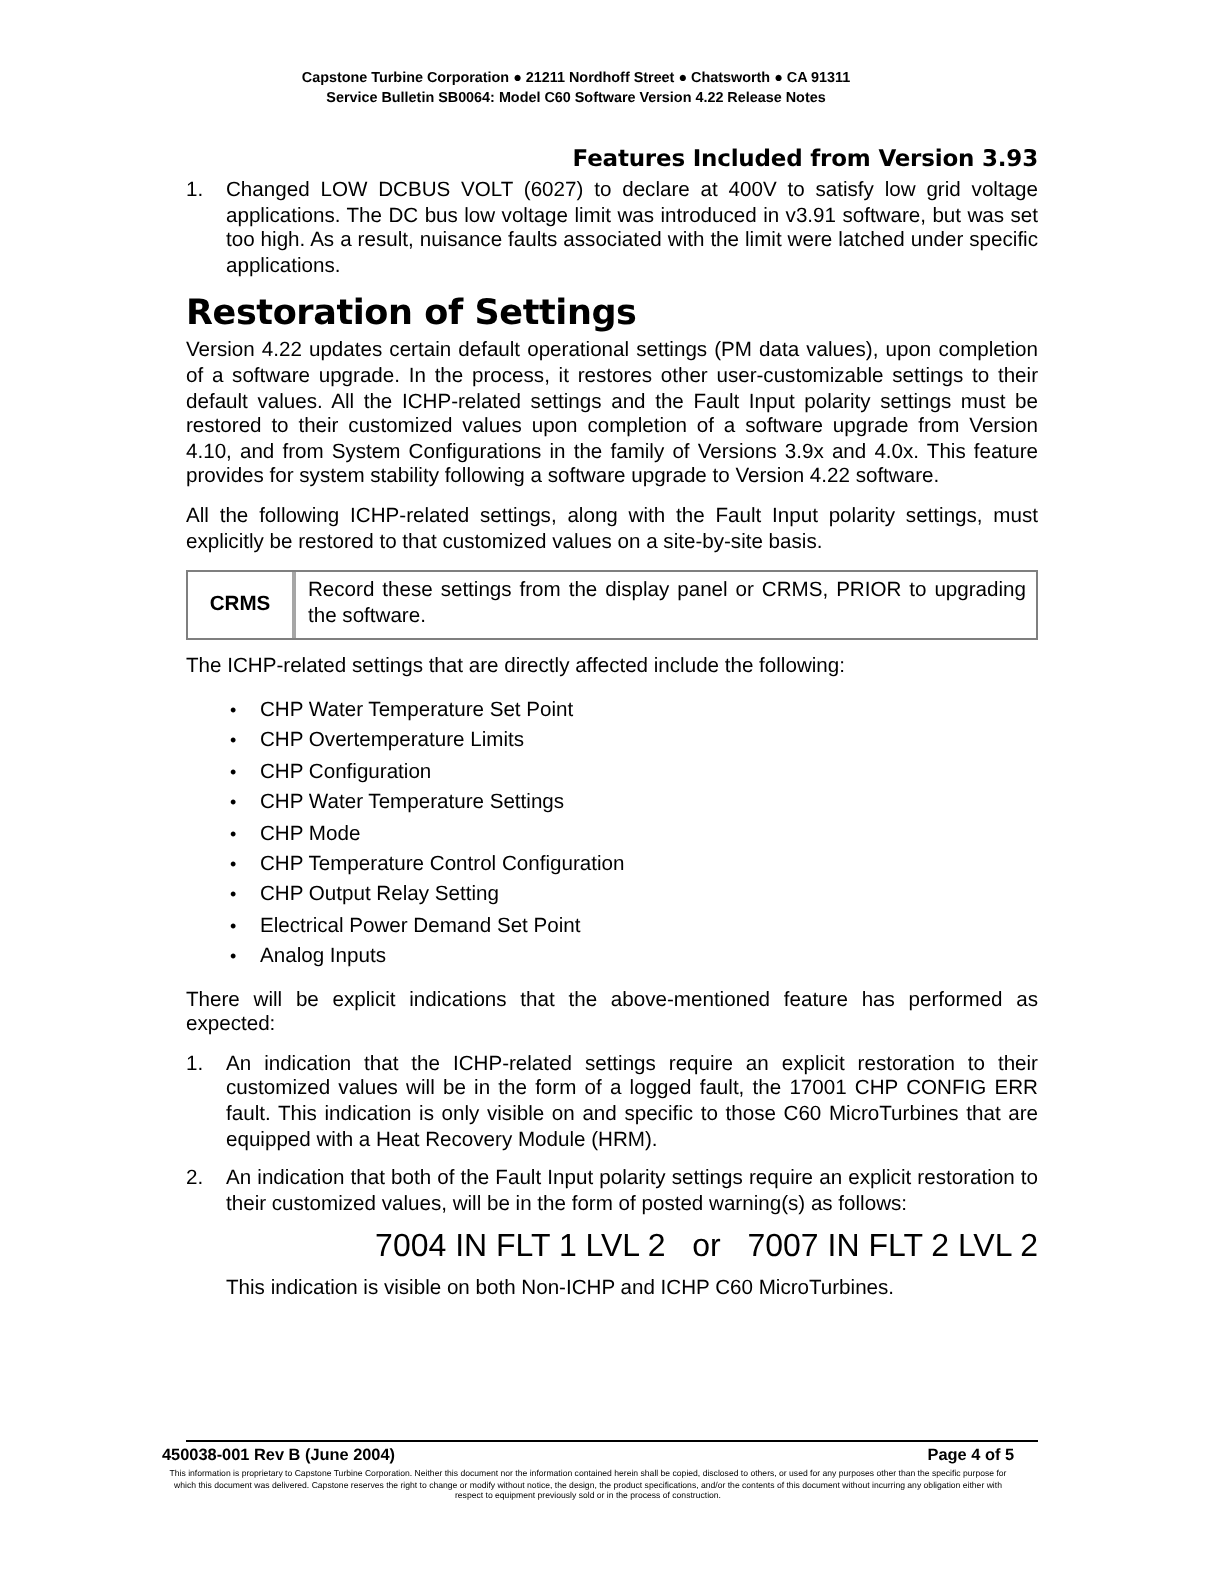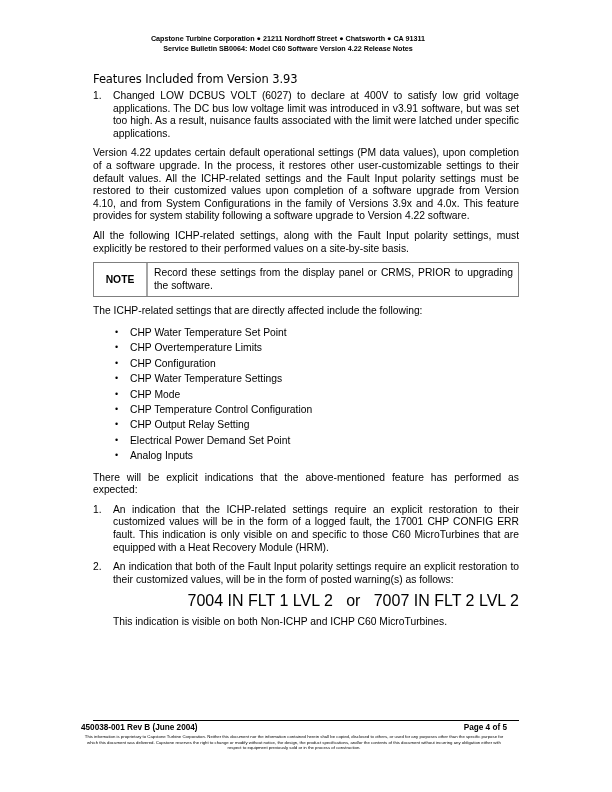--- a/index.html
+++ b/index.html
@@ -1,22 +1,22 @@
 <!DOCTYPE html>
 <html><head>
 <meta charset="utf-8">
 <style>
   html, body { margin: 0; padding: 0; background: #ffffff; }
   body { width: 612px; height: 792px; position: relative; overflow: hidden;
          font-family: "Liberation Sans", sans-serif; color: #000; }
   .header { position: absolute; top: 34px; left: 0; width: 576px; text-align: center;
             font-size: 7.2px; font-weight: bold; line-height: 9.5px; }
   .content { position: absolute; top: 72px; left: 93px; width: 426px; }
-  h2.sub { font-family: "DejaVu Sans", sans-serif; font-weight: normal; font-size: 11.5px;
-           margin: 0 0 4px 0; letter-spacing: -0.1px; }
+  h2.sub { font-family: "DejaVu Sans", sans-serif; font-weight: bold; font-size: 11.5px;
+           margin: 0 0 4px 0; letter-spacing: -0.1px; text-align: right; }
   h1.big { font-family: "DejaVu Sans", sans-serif; font-weight: bold; font-size: 17.5px;
            margin: 2px 0 3px 0; letter-spacing: -0.2px; }
   p { font-size: 10.3px; line-height: 12.6px; margin: 0 0 7px 0; text-align: justify; }
   ol.num { list-style: none; padding: 0; margin: 0 0 6px 0; }
   ol.num li { position: relative; padding-left: 20px; font-size: 10.3px; line-height: 12.6px;
               text-align: justify; margin-bottom: 7px; }
   ol.num li .n { position: absolute; left: 0; top: 0; }
   .note { display: flex; border: 1px solid #7f7f7f; margin: 2px 0 8px 0; }
   .note .label { width: 52px; flex: none; border-right: 2px solid #a6a6a6; font-weight: bold;
                  font-size: 10.3px; display: flex; align-items: center; justify-content: center; }
@@ -41,25 +41,26 @@
 
 <div class="content">
   <h2 class="sub">Features Included from Version 3.93</h2>
   <ol class="num">
     <li>
       <span class="n">1.</span>
       <span>Changed LOW DCBUS VOLT (6027) to declare at 400V to satisfy low grid voltage applications. The DC bus low voltage limit was introduced in v3.91 software, but was set too high. As a result, nuisance faults associated with the limit were latched under specific applications.</span>
     </li>
   </ol>
 
+  <h1 class="big">Restoration of Settings</h1>
   <p>Version 4.22 updates certain default operational settings (PM data values), upon completion of a software upgrade. In the process, it restores other user-customizable settings to their default values. All the ICHP-related settings and the Fault Input polarity settings must be restored to their customized values upon completion of a software upgrade from Version 4.10, and from System Configurations in the family of Versions 3.9x and 4.0x. This feature provides for system stability following a software upgrade to Version 4.22 software.</p>
-  <p>All the following ICHP-related settings, along with the Fault Input polarity settings, must explicitly be restored to their performed values on a site-by-site basis.</p>
+  <p>All the following ICHP-related settings, along with the Fault Input polarity settings, must explicitly be restored to that customized values on a site-by-site basis.</p>
 
   <div class="note">
-    <div class="label">NOTE</div>
+    <div class="label">CRMS</div>
     <div class="text">Record these settings from the display panel or CRMS, PRIOR to upgrading the software.</div>
   </div>
 
   <p>The ICHP-related settings that are directly affected include the following:</p>
 
   <ul class="bul">
     <li>CHP Water Temperature Set Point</li>
     <li>CHP Overtemperature Limits</li>
     <li>CHP Configuration</li>
     <li>CHP Water Temperature Settings</li>

